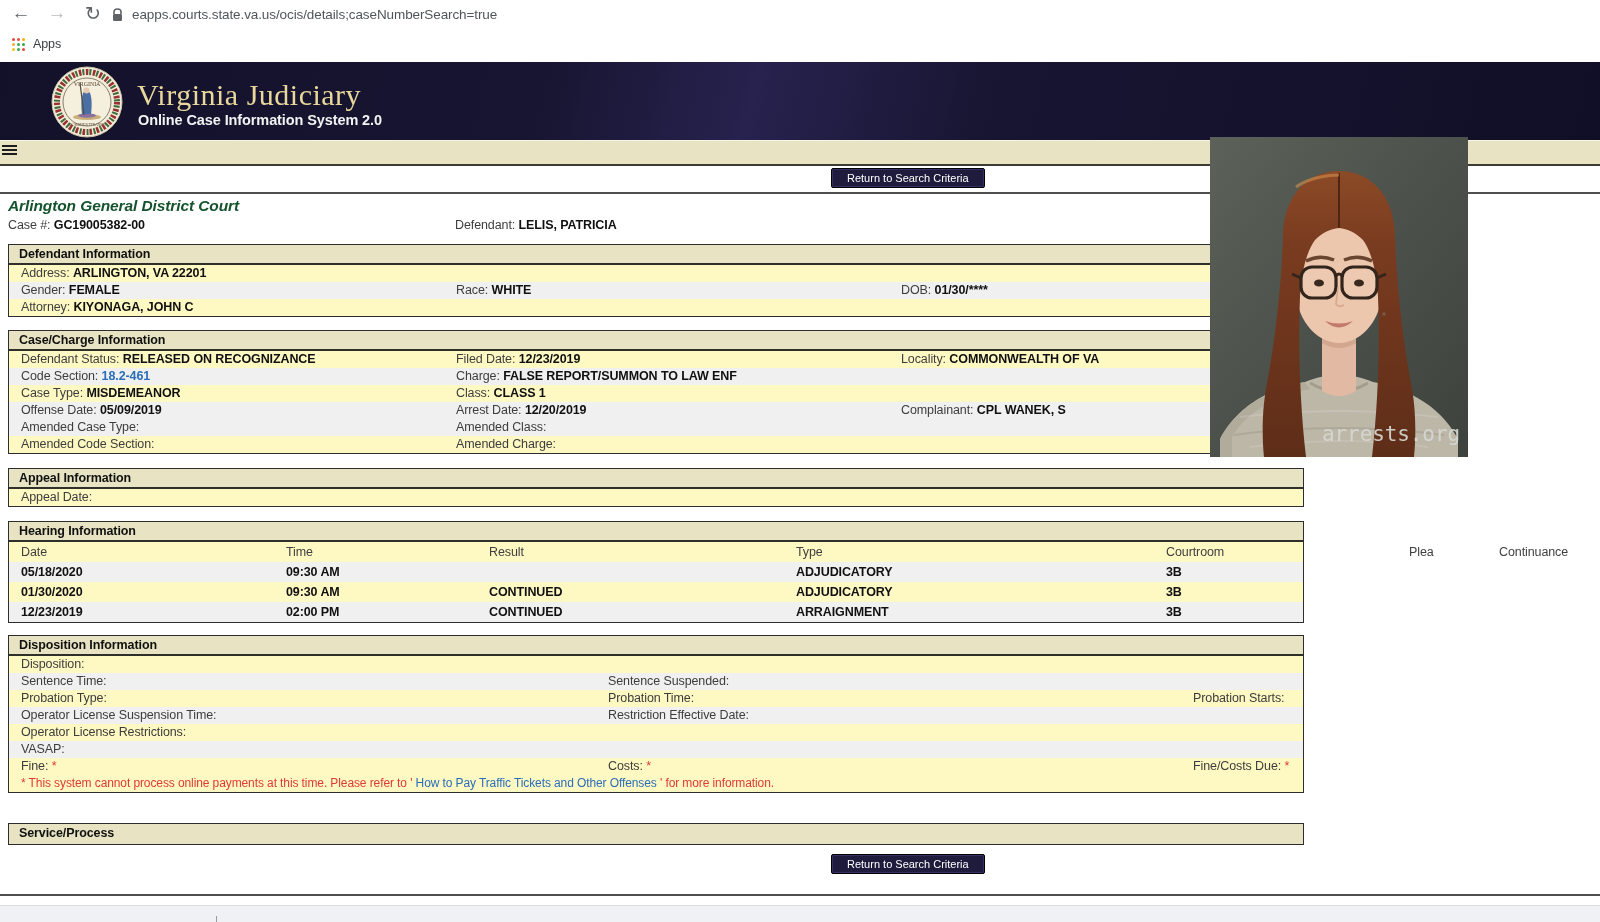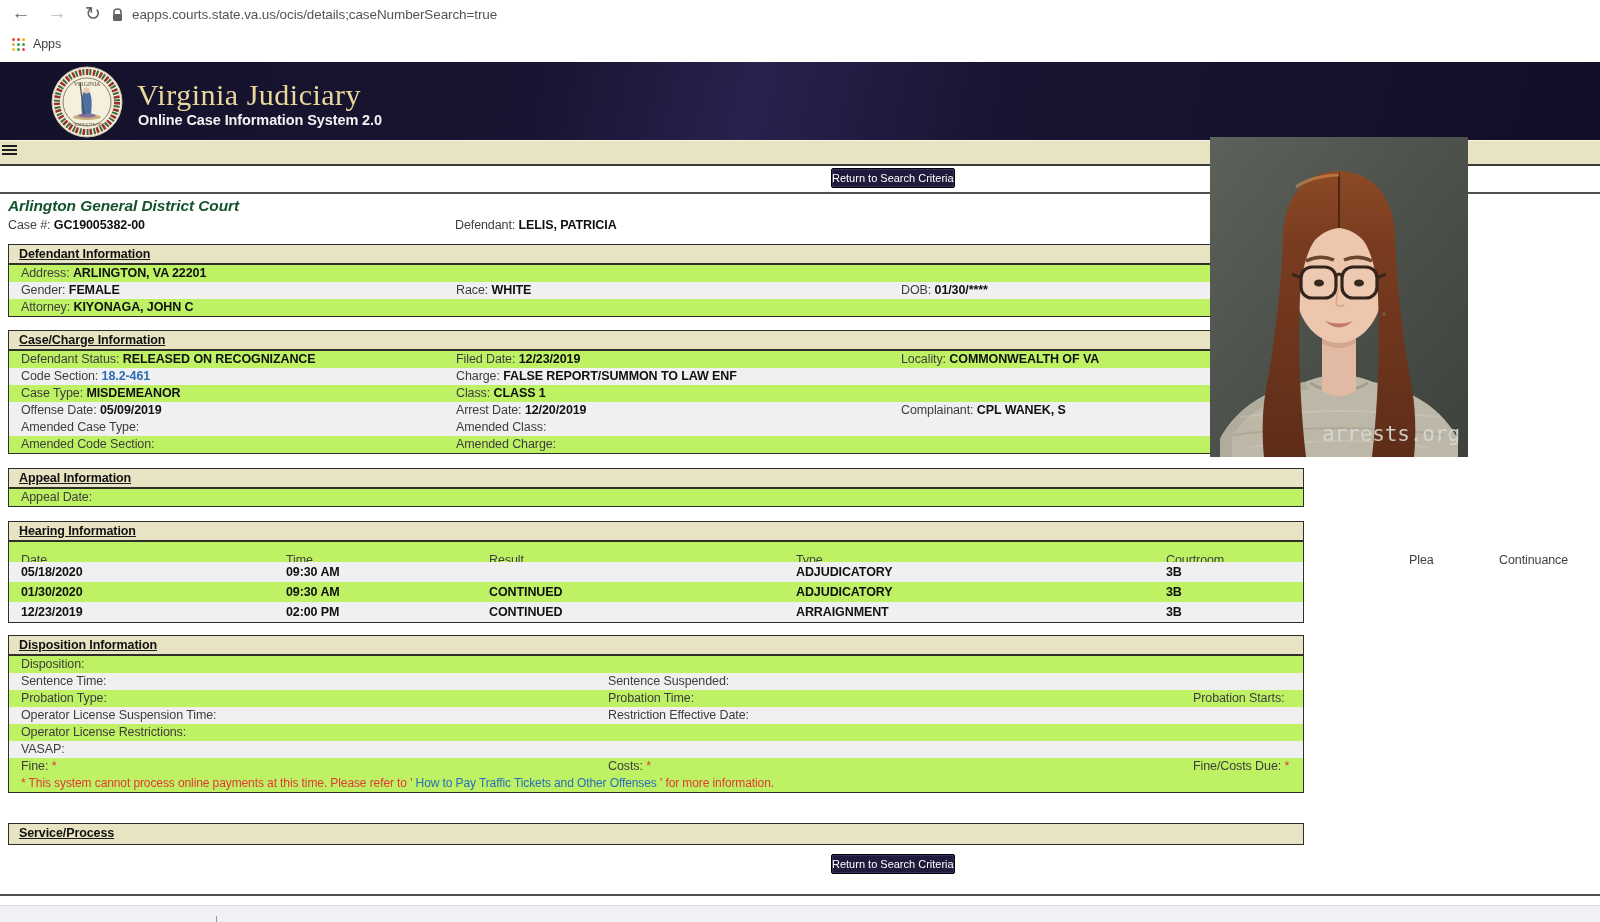--- a/index.html
+++ b/index.html
@@ -29,46 +29,46 @@
   .seal { position:absolute; left:50px; top:3px; }
 
   
   .menubar { position:absolute; top:140px; left:0; width:100%; height:26px; background:#e8e4c3;
              border-top:1px solid #f6f4e4; border-bottom:2px solid #3c3c34; }
   .hamburger { position:absolute; left:2px; top:5px; width:15px; height:13px; cursor:pointer; }
   .hamburger b { display:block; height:2px; background:#1c1c1c; margin-bottom:2px; }
 
   
   .navy-btn { position:absolute; left:831px; background:#1e1b3c; color:#fff; font-size:11px;
-              font-family:inherit; padding:3px 0; border:1px solid #000; border-radius:2px;
+              font-family:inherit; padding:3px 15px; border:1px solid #000; border-radius:2px;
               box-shadow:inset 0 0 0 1px #343060; cursor:pointer; white-space:nowrap; }
   .toprule { position:absolute; top:192px; left:0; width:100%; height:2px; background:#4f4f4f; }
 
   
   .court-title { position:absolute; left:8px; top:197px; font-size:15.5px; font-weight:bold; font-style:italic; color:#14532d; }
   .case-line { position:absolute; left:0; top:218px; width:100%; height:16px; font-size:12.5px; }
   .case-line .fld { position:absolute; white-space:nowrap; }
 
   
-  .sec { position:absolute; left:8px; width:1296px; border:1px solid #2e2e2e; background:#bef264;text-decoration:underline; }
+  .sec { position:absolute; left:8px; width:1296px; border:1px solid #2e2e2e; background:#fef9c3; }
   .sec-h { background:#e8e4c3; border-bottom:2px solid #30302a; padding:2px 10px; height:20px;
            line-height:15px; font-weight:bold; font-size:12.5px; color:#101010; }
   .row { position:relative; height:17px; line-height:17px; font-size:12.5px; }
   .row.alt { background:#f0f0f0; }
   .hrow { position:relative; height:20px; line-height:20px; font-size:12.5px; }
   .hrow.alt { background:#f0f0f0; }
   .fld { position:absolute; white-space:nowrap; }
   .label { color:#3d3d3d; }
   .value { font-weight:bold; color:#101010; }
   .link { color:#2a6db8; cursor:pointer; text-decoration:none; }
   .red { color:#e03a34; }
   .c1{left:12px} .c2{left:447px} .c3{left:892px}
   .d2{left:599px} .d3{left:1184px}
   .h1{left:12px} .h2{left:277px} .h3{left:480px} .h4{left:787px} .h5{left:1157px} .h6{left:1400px} .h7{left:1490px}
-  .thead { color:#3f3f3f;margin-top:8px; }
+  .thead { color:#3f3f3f; }
   .note-row { position:relative; height:17px; line-height:17px; font-size:12px; }
 
   
   .bottomrule { position:absolute; top:894px; left:0; width:100%; height:2px; background:#4f4f4f; }
   .footer { position:absolute; top:905px; left:0; width:100%; height:17px; background:#f0f1f5; border-top:1px solid #dcdde1; }
   .cursor-tick { position:absolute; left:216px; top:916px; width:1px; height:6px; background:#9a9a9a; }
 
   
   .mugshot { position:absolute; left:1210px; top:137px; width:258px; height:320px; z-index:9; }
 </style>

